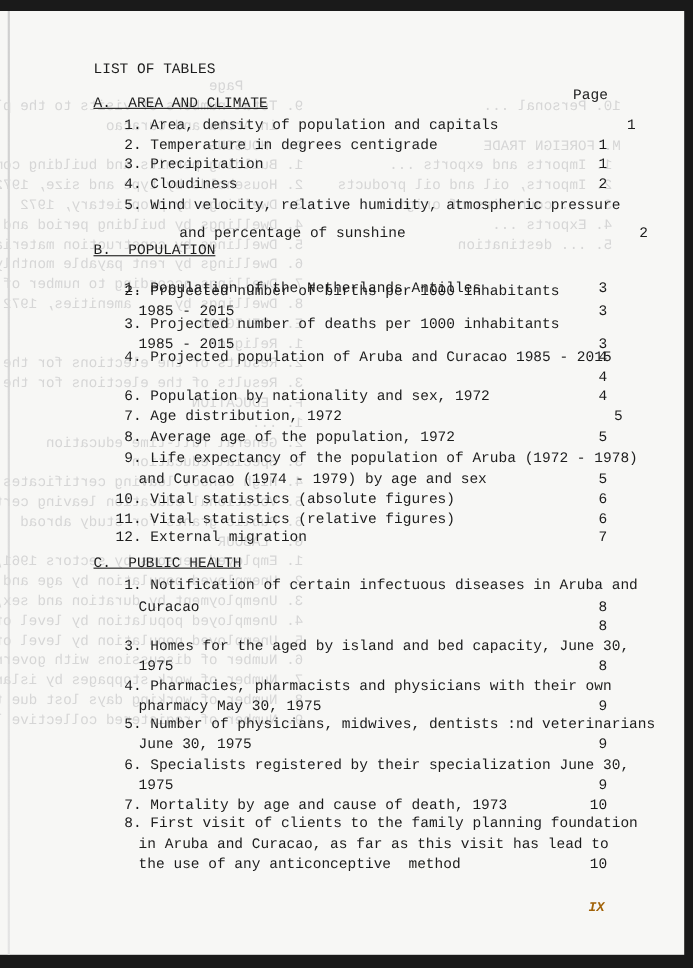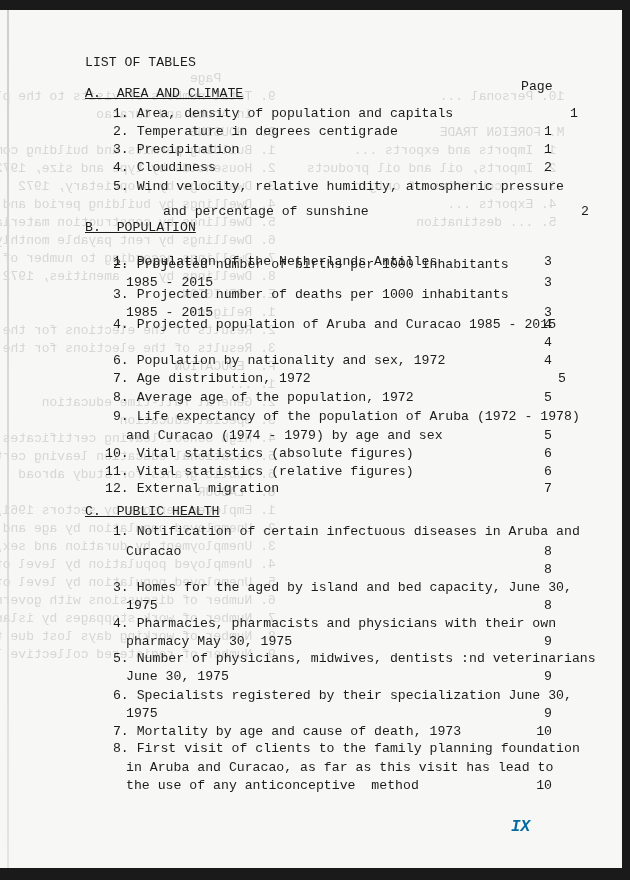--- a/index.html
+++ b/index.html
@@ -32,24 +32,24 @@
   }
   .title { position: absolute; left: 85px; top: 45px; }
   .page-head { position: absolute; left: 521px; top: 69px; }
   .line { position: absolute; left: 0; width: 622px; height: 18px; }
   .line .txt { position: absolute; white-space: pre; }
   .line .pg { position: absolute; right: 70px; text-align: right; }
   .section .txt { left: 85px; text-decoration: underline; }
   .item .txt { left: 105px; }
   .cont .txt { left: 126px; }
   .folio {
-    position: absolute; left: 511px; top: 808px;
-    font-style: italic; font-weight: bold; font-size: 16px;
+    position: absolute; left: 535px; top: 808px;
+    font-style: italic; font-weight: bold; font-size: 12px;
     font-family: "Liberation Mono", monospace;
-    color: #0369a1;
+    color: #a16207;
   }
 </style>
 </head>
 <body>
 
 <div class="page">
   <div class="page-edge"></div>
   <div class="ghost">                                              Page
   10. Personal ...                     9. Total numbers of visits to the planning foundation
                                           in Aruba and Curacao               28

